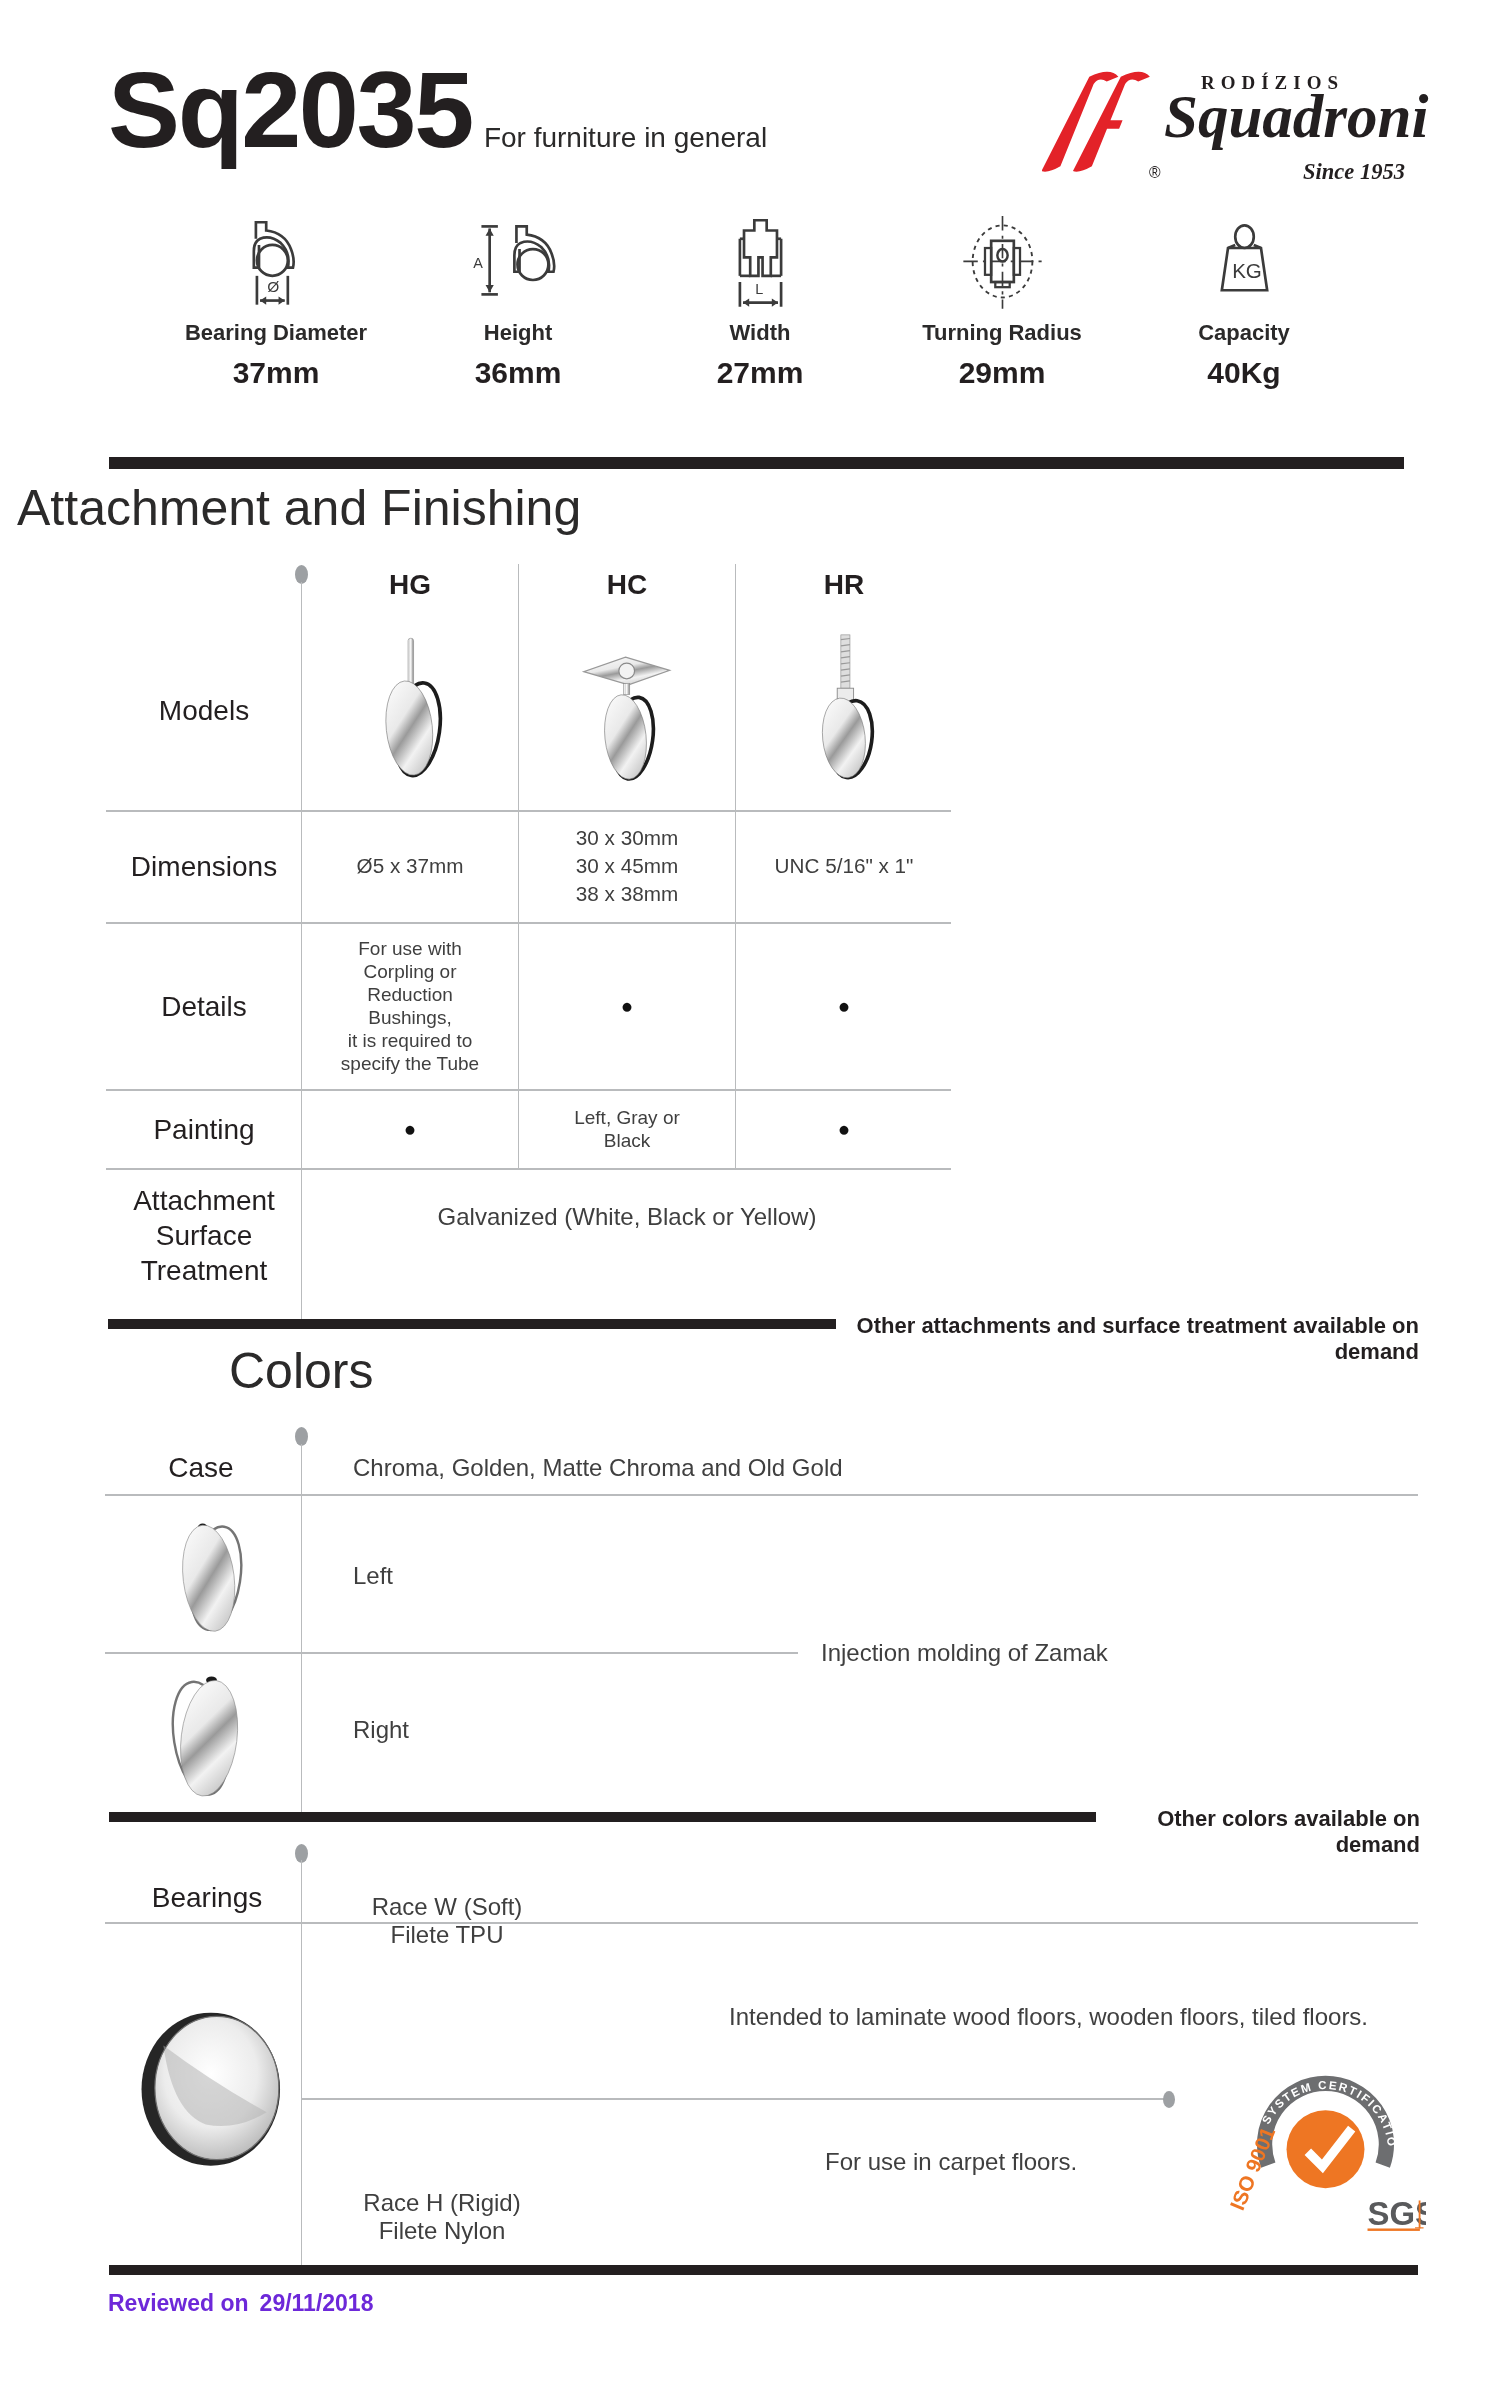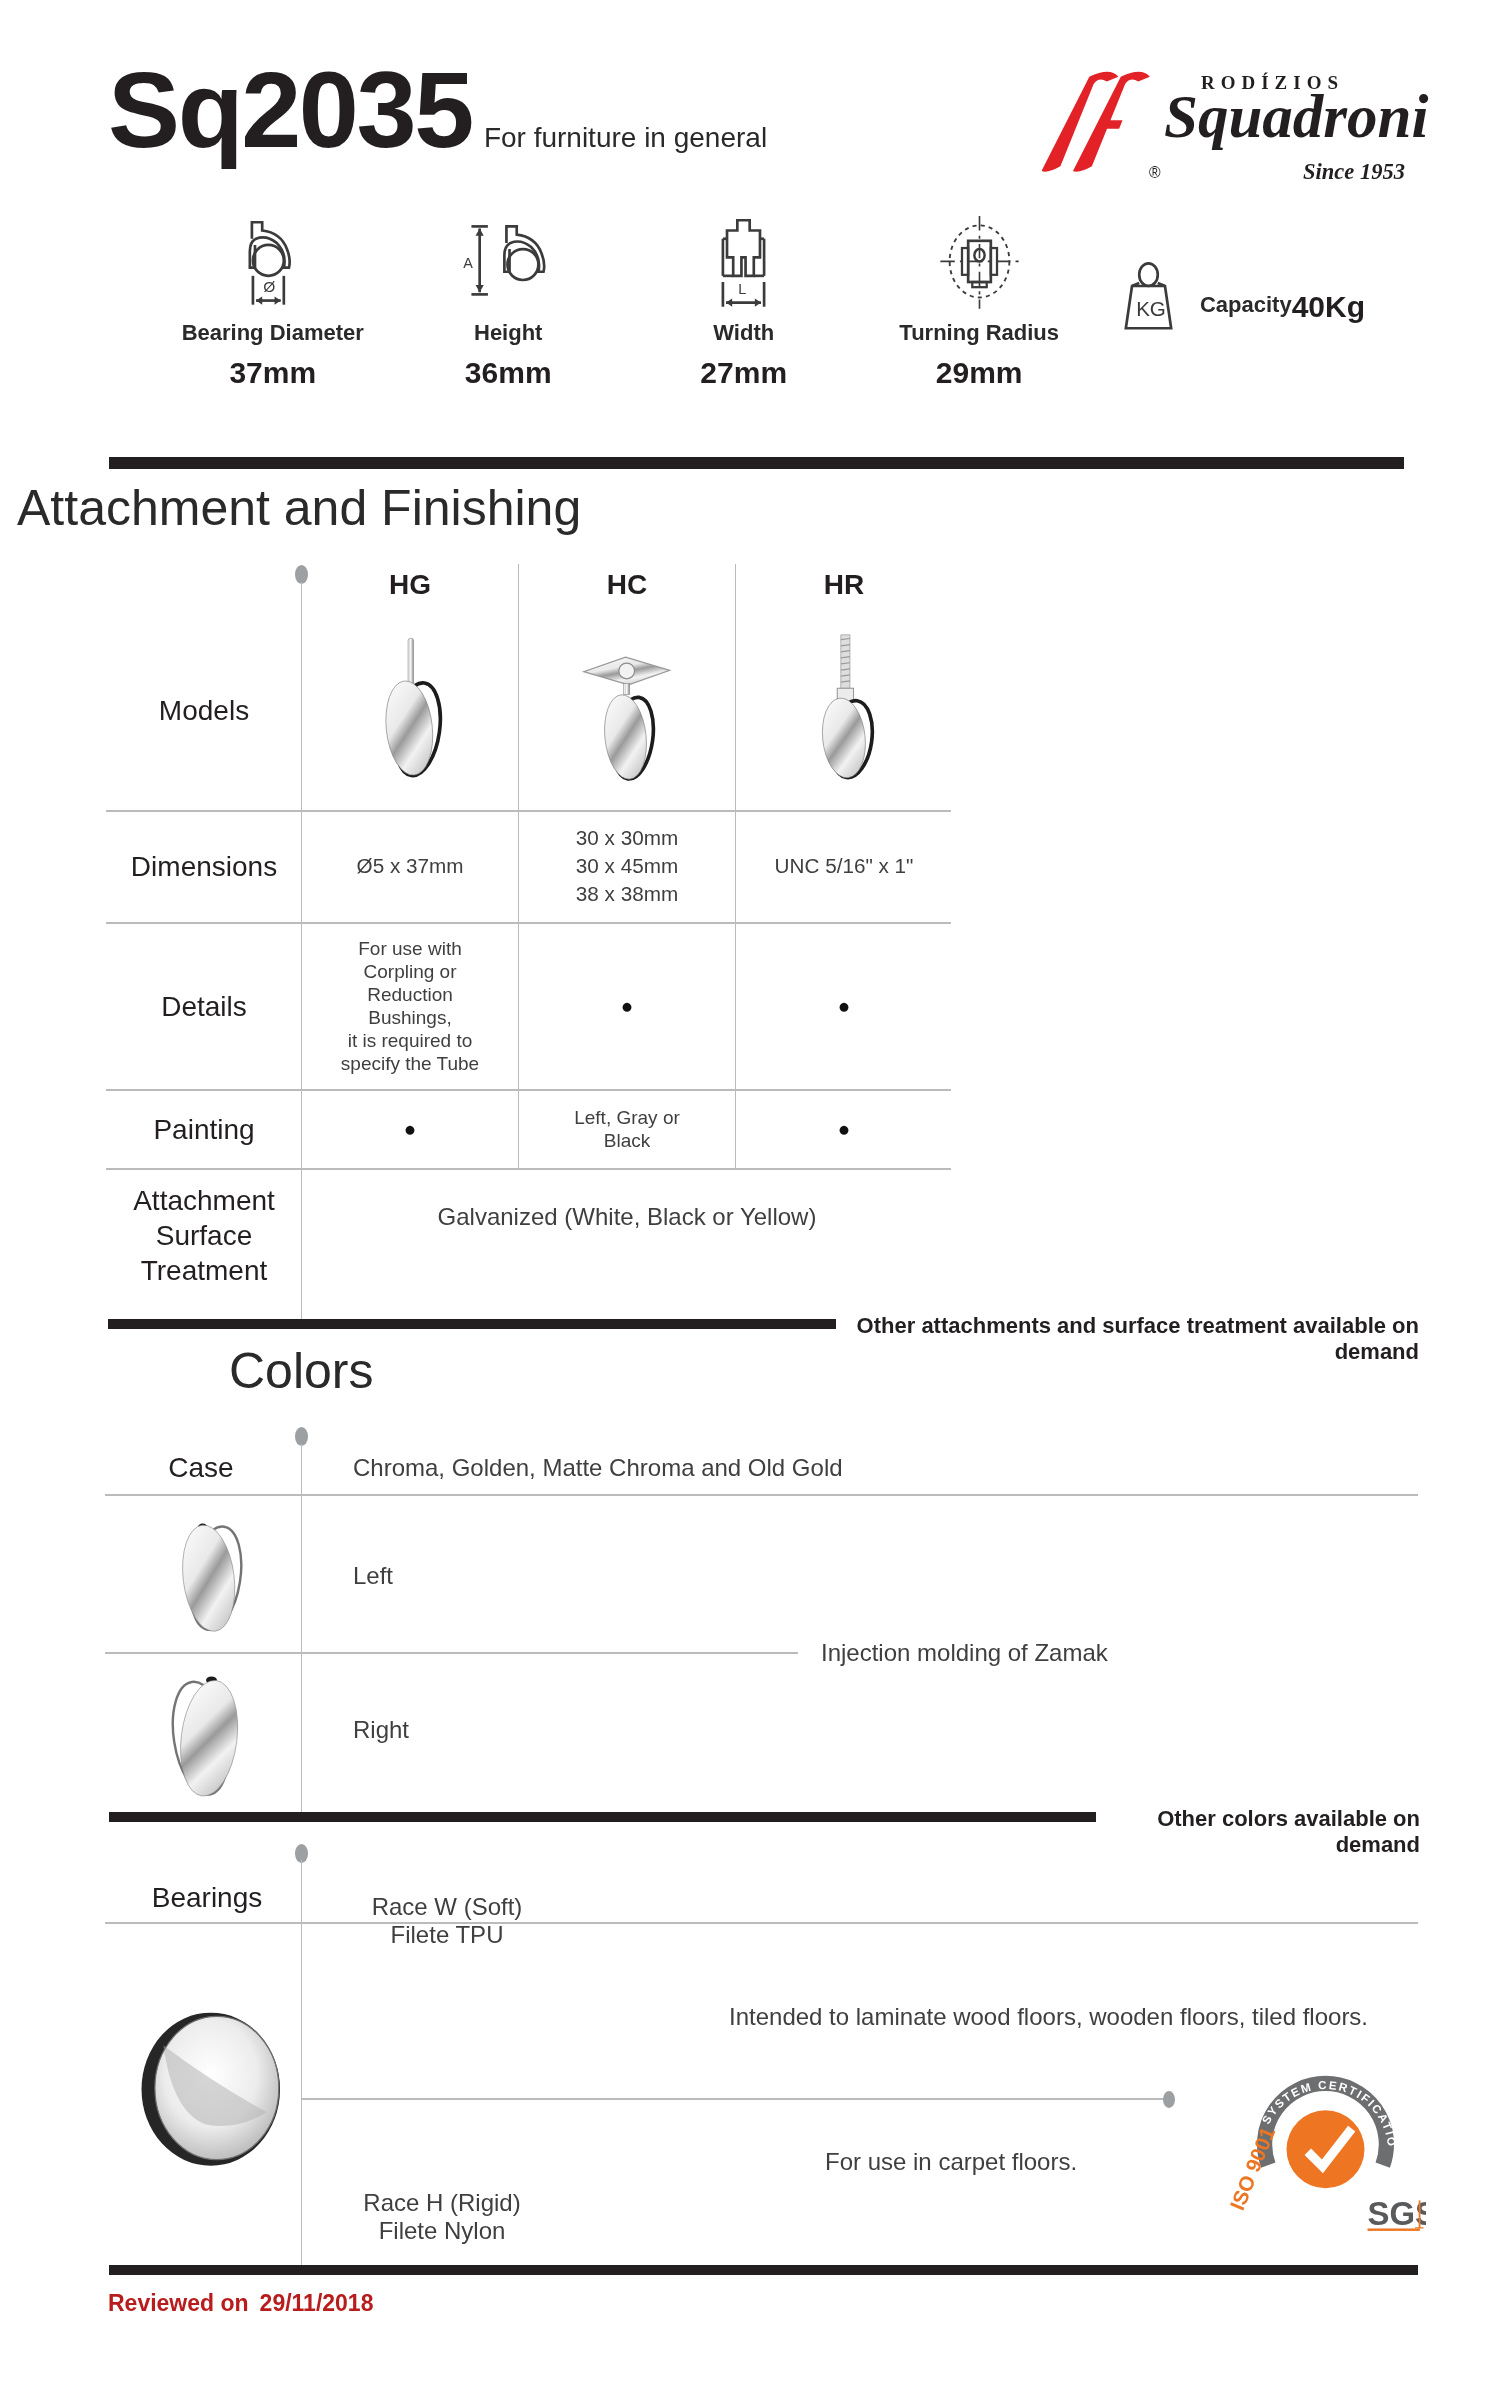--- a/index.html
+++ b/index.html
@@ -16,21 +16,21 @@
   .section-h{font-size:50px;font-weight:normal;color:#2b2a2a;letter-spacing:0px;}
   .spec-label{font-size:22px;font-weight:bold;color:#2b2a2a;}
   .spec-value{font-size:30px;font-weight:bold;color:#231f20;}
   .col-h{font-size:28px;font-weight:bold;}
   .row-label{font-size:28px;font-weight:normal;line-height:35px;}
   .cell{font-size:20.7px;color:#3f3f3f;line-height:28px;}
   .cell-sm{font-size:19px;color:#3f3f3f;line-height:23px;}
   .bullet{font-size:20.7px;color:#111;}
   .note{font-size:22px;font-weight:bold;color:#231f20;}
   .body-txt{font-size:24px;color:#3f3f3f;}
-  .footer-txt{font-size:23px;font-weight:bold;color:#b91c1c;}
+  .footer-txt{font-size:23px;font-weight:bold;color:#6d28d9;}
   .brand-top{font-family:"Liberation Serif","DejaVu Serif",serif;font-weight:bold;
              font-size:19px;letter-spacing:6px;color:#231f20;}
   .brand-name{font-family:"Liberation Serif","DejaVu Serif",serif;font-weight:bold;
               font-style:italic;font-size:61px;color:#231f20;line-height:0.9;}
   .brand-since{font-family:"Liberation Serif","DejaVu Serif",serif;font-weight:bold;
                font-style:italic;font-size:22.5px;color:#231f20;}
   svg text{font-family:"Liberation Sans","DejaVu Sans",sans-serif;}
 </style>
 </head>
 <body>
@@ -137,21 +137,21 @@
         <rect x="39" y="26" width="22" height="40" stroke-width="2.6"></rect>
         <rect x="33" y="33" width="6" height="26" stroke-width="2.2"></rect>
         <rect x="61" y="33" width="6" height="26" stroke-width="2.2"></rect>
         <rect x="43" y="66" width="14" height="5" stroke-width="2.2"></rect>
         <ellipse cx="50" cy="40" rx="5" ry="6" stroke-width="2.4"></ellipse>
       </svg>
       <div class="spec-label" style="margin-top:6px">Turning Radius</div>
       <div class="spec-value" style="margin-top:9.7px">29mm</div>
     </div>
 
-    <div style="flex:1;display:flex;flex-direction:row;align-items:center;text-align:center;">
+    <div style="flex:1;display:flex;flex-direction:column;align-items:center;text-align:center;">
       <svg width="103" height="100" viewBox="0 0 100 97" fill="none" stroke="#3b3b3b" stroke-width="2.6">
         <ellipse cx="50" cy="22" rx="9" ry="11"></ellipse>
         <path d="M41 30 L34 33 L28 74 L72 74 L66 33 L59 30"></path>
         <line x1="34" y1="33" x2="66" y2="33"></line>
         <text x="38" y="62" font-size="20" stroke="none" fill="#3b3b3b">KG</text>
       </svg>
       <div class="spec-label" style="margin-top:6px">Capacity</div>
       <div class="spec-value" style="margin-top:9.7px">40Kg</div>
     </div>
   </div>

